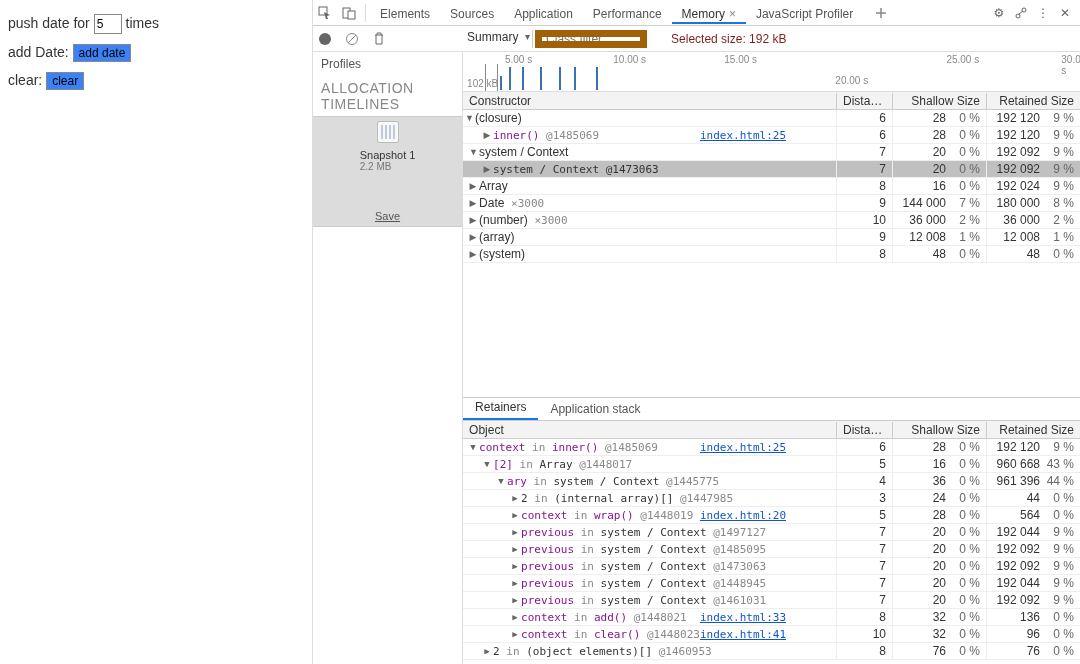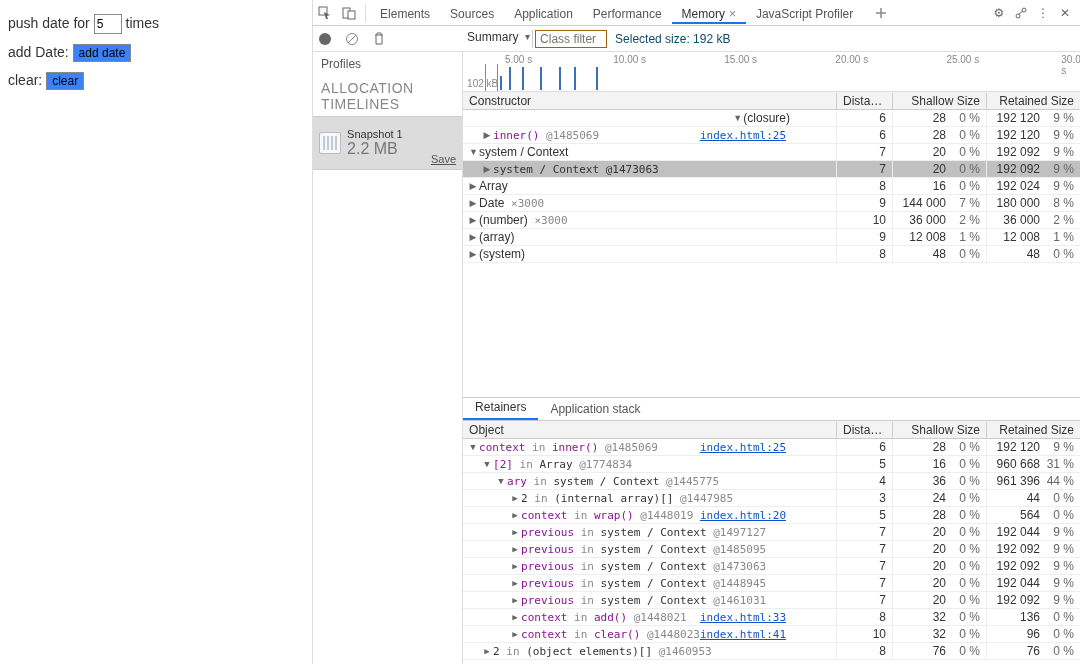--- a/index.html
+++ b/index.html
@@ -15,32 +15,32 @@
 .tabbar .tab { padding: 0 10px; height:23px; line-height:26px; cursor:pointer; white-space:nowrap; }
 .tabbar .tab.active { color:#333; border-bottom:2px solid #1a73e8; }
 .tabbar .tab .close { margin-left:4px; color:#888; }
 .tabbar .spacer { flex:1; }
 .tabbar .right-icons { display:flex; align-items:center; padding-right:4px; }
 .tabbar .right-icons .icon-btn { width:22px; }
 .toolbar2 { display:flex; align-items:center; height:26px; border-bottom:1px solid #ddd; }
 .toolbar2 .left-icons { width:150px; display:flex; align-items:center; padding-left:6px; gap:14px; color:#666; }
 .toolbar2 .dropdown { width:70px; height:18px; font-size:12px; margin-left:0; border:none; background:#fff; cursor:pointer; padding:0 14px 0 4px; border-right:1px solid #ccc; position:relative; }
 .toolbar2 .dropdown::after { content:"▾"; position:absolute; right:2px; top:1px; font-size:10px; color:#666; }
-.toolbar2 input.filter { height:18px; font-size:12px; border:1px solid #a16207; padding:0 4px; width:72px; margin-left:2px; }
-.toolbar2 .selected-text { margin-left:8px; color:#0c4a6e; }
+.toolbar2 input.filter { height:18px; font-size:12px; border:7px solid #a16207; padding:0 4px; width:112px; margin-left:2px; }
+.toolbar2 .selected-text { margin-left:24px; color:#7f1d1d; }
 .dev-body { flex:1; display:flex; overflow:hidden; }
 .side-col { width:150px; border-right:1px solid #ddd; background:#fff; }
 .side-col .hdr { padding:5px 8px; color:#555; font-size:12px; }
 .side-col .subhdr { padding:4px 8px; color:#888; font-size:14px; letter-spacing:0.5px; }
-.snapshot { display:flex; align-items:center; background:#dcdcdc; padding:4px 6px; gap:6px; border-top:1px solid #ccc; border-bottom:1px solid #ccc; }
+.snapshot { display:flex; align-items:center; background:#dcdcdc; padding:4px 6px; gap:6px; border-top:1px solid #ccc; border-bottom:1px solid #ccc;flex-direction:column; }
 .snapshot .icon { width:22px; height:22px; background:#f8f8f8; border:1px solid #bbb; border-radius:2px; position:relative; }
 .snapshot .icon::before { content:""; position:absolute; left:3px; right:3px; top:3px; bottom:3px; background:repeating-linear-gradient(90deg,#9ac,#9ac 2px,transparent 2px,transparent 4px); opacity:0.6; }
 .snapshot .txt { flex:1; line-height:1.1; }
 .snapshot .txt .nm { color:#333; font-size:11px; }
-.snapshot .txt .sz { color:#777; font-size:16px; }
+.snapshot .txt .sz { color:#777; font-size:10px; }
 .snapshot .save { color:#555; text-decoration:underline; cursor:pointer; font-size:11px;margin-top:32px; }
 .main-col { flex:1; display:flex; flex-direction:column; min-width:0; }
 .timeline { height:40px; border-bottom:1px solid #ddd; position:relative; font-size:10px; color:#888; }
 .timeline .tick { position:absolute; top:2px; transform:translateX(-50%); }
 .timeline .ylabel { position:absolute; left:4px; bottom:2px; }
 .timeline .bars { position:absolute; left:0; right:0; bottom:1px; top:14px; }
 .timeline .bar { position:absolute; bottom:0; width:2px; background:#3b6fb6; }
 .cols-header, .row { display:flex; align-items:center; font-size:12px; border-bottom:1px solid #eee; min-height:17px; }
 .cols-header { background:#f3f3f3; border-bottom:1px solid #ccc; color:#333; font-weight:normal; height:18px; }
 .cols-header > div, .row > div { padding:1px 6px; overflow:hidden; white-space:nowrap; text-overflow:ellipsis; }
@@ -166,21 +166,21 @@
         </div>
       </div>
 
       <div class="main-col">
 
         <div class="timeline">
           <div id="ticks-host">
               <span class="tick" style="left: 9%;">5.00 s</span>
               <span class="tick" style="left: 27%;">10.00 s</span>
               <span class="tick" style="left: 45%;">15.00 s</span>
-              <span class="tick" style="left: 63%;">20.00 s</span>
+              <span class="tick" style="left: 63%; margin-top: 21px;">20.00 s</span>
               <span class="tick" style="left: 81%;">25.00 s</span>
               <span class="tick" style="left: 99%;">30.00 s</span>
             </div>
           <div class="ylabel">102 kB</div>
           <div class="bars" id="bars-host">
               <div class="bar" style="left: 6%; height: 60%;"></div>
               <div class="bar" style="left: 7.5%; height: 95%;"></div>
               <div class="bar" style="left: 9.5%; height: 95%;"></div>
               <div class="bar" style="left: 12.5%; height: 95%;"></div>
               <div class="bar" style="left: 15.5%; height: 95%;"></div>
@@ -193,21 +193,21 @@
         </div>
 
         <div class="cols-header">
           <div class="c-constructor">Constructor</div>
           <div class="c-distance">Distance</div>
           <div class="c-shallow">Shallow Size</div>
           <div class="c-retained">Retained Size</div>
         </div>
         <div class="tbl-scroll top-table" id="top-rows">
             <div class="row">
-              <div class="c-constructor" style="padding-left: 2px; justify-content: flex-end;">
+              <div class="c-constructor" style="padding-left: 2px;">
                 <span class="tri open"></span>
                 <span>(closure)</span>
               </div>
               <div class="c-distance">6</div>
               <div class="c-shallow">
                 <span>28</span>
                 <span class="pct">0 %</span>
               </div>
               <div class="c-retained">
                 <span>192 120</span>
@@ -361,30 +361,30 @@
                 <span class="pct">0 %</span>
               </div>
               <div class="c-retained">
                 <span>192 120</span>
                 <span class="pct">9 %</span>
               </div>
             </div>
             <div class="row">
               <div class="c-object mono" style="padding-left: 20px;">
                 <span class="tri open"></span>
-                <span><span class="purple">[2]</span> <span class="gray10">in</span> Array <span class="gray10">@1774834</span></span>
+                <span><span class="purple">[2]</span> <span class="gray10">in</span> Array <span class="gray10">@1448017</span></span>
               </div>
               <div class="c-distance">5</div>
               <div class="c-shallow">
                 <span>16</span>
                 <span class="pct">0 %</span>
               </div>
               <div class="c-retained">
                 <span>960 668</span>
-                <span class="pct">31 %</span>
+                <span class="pct">43 %</span>
               </div>
             </div>
             <div class="row">
               <div class="c-object mono" style="padding-left: 34px;">
                 <span class="tri open"></span>
                 <span><span class="purple">ary</span> <span class="gray10">in</span> system / Context <span class="gray10">@1445775</span></span>
               </div>
               <div class="c-distance">4</div>
               <div class="c-shallow">
                 <span>36</span>

